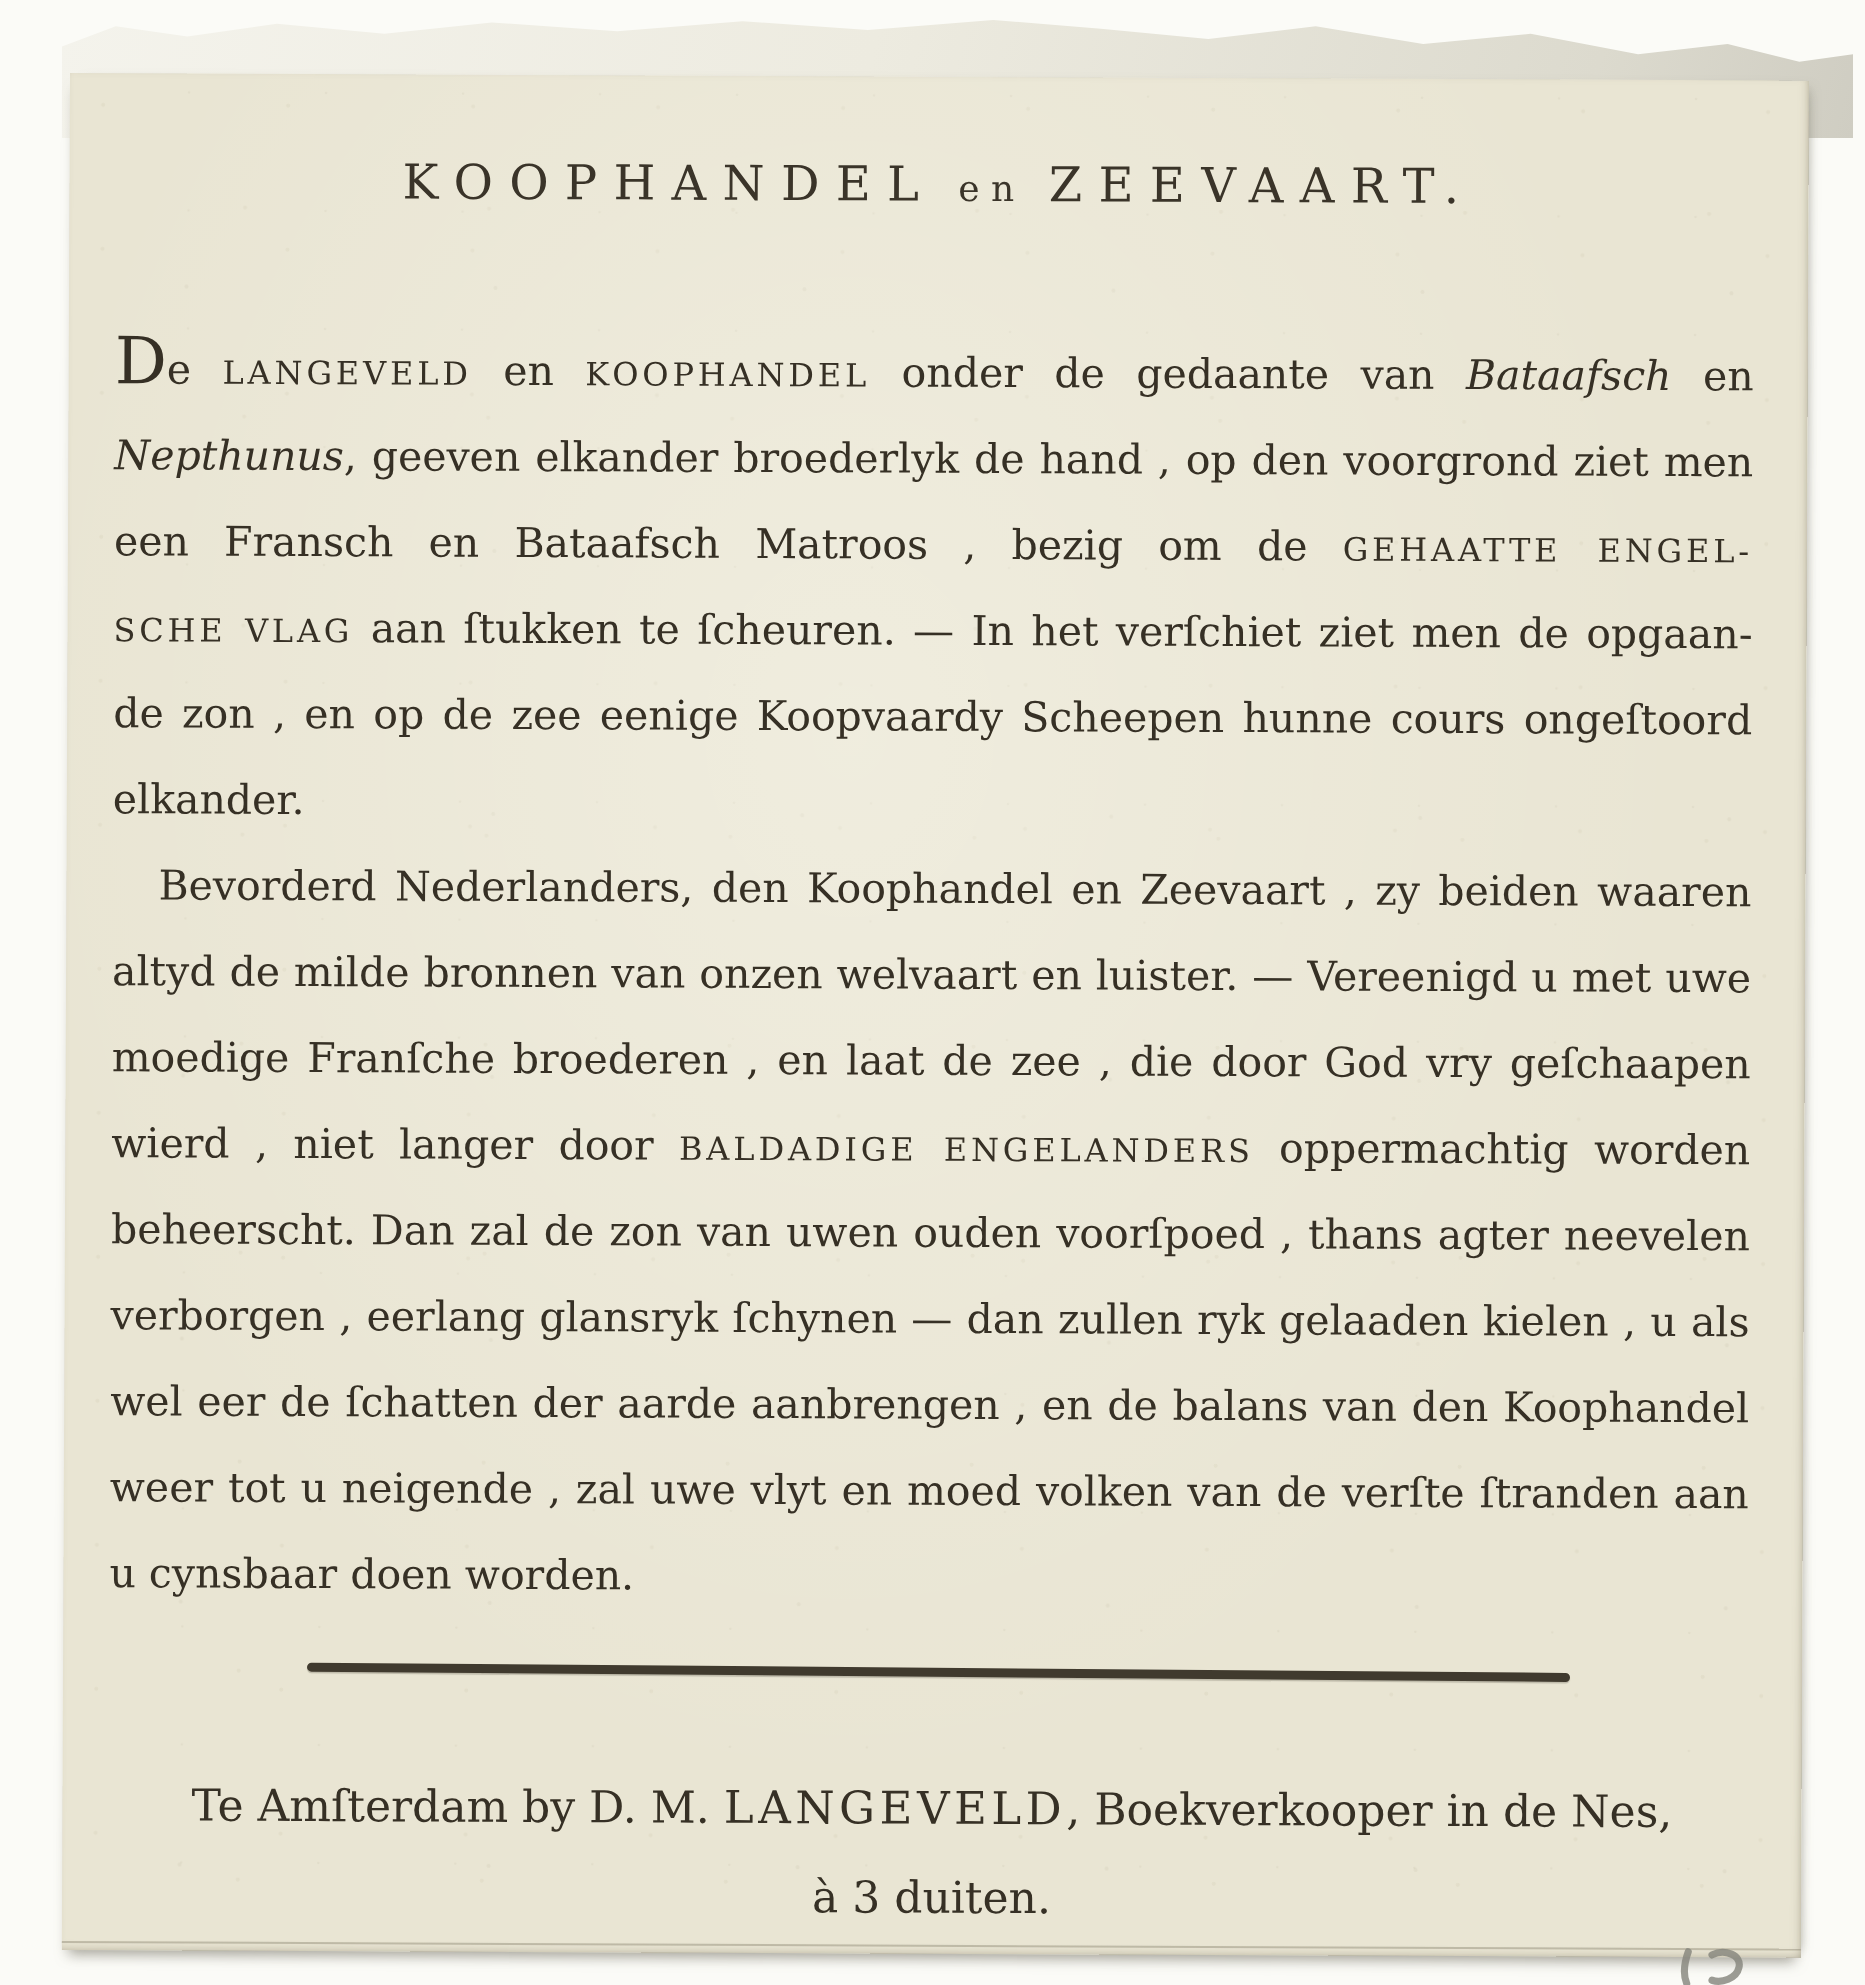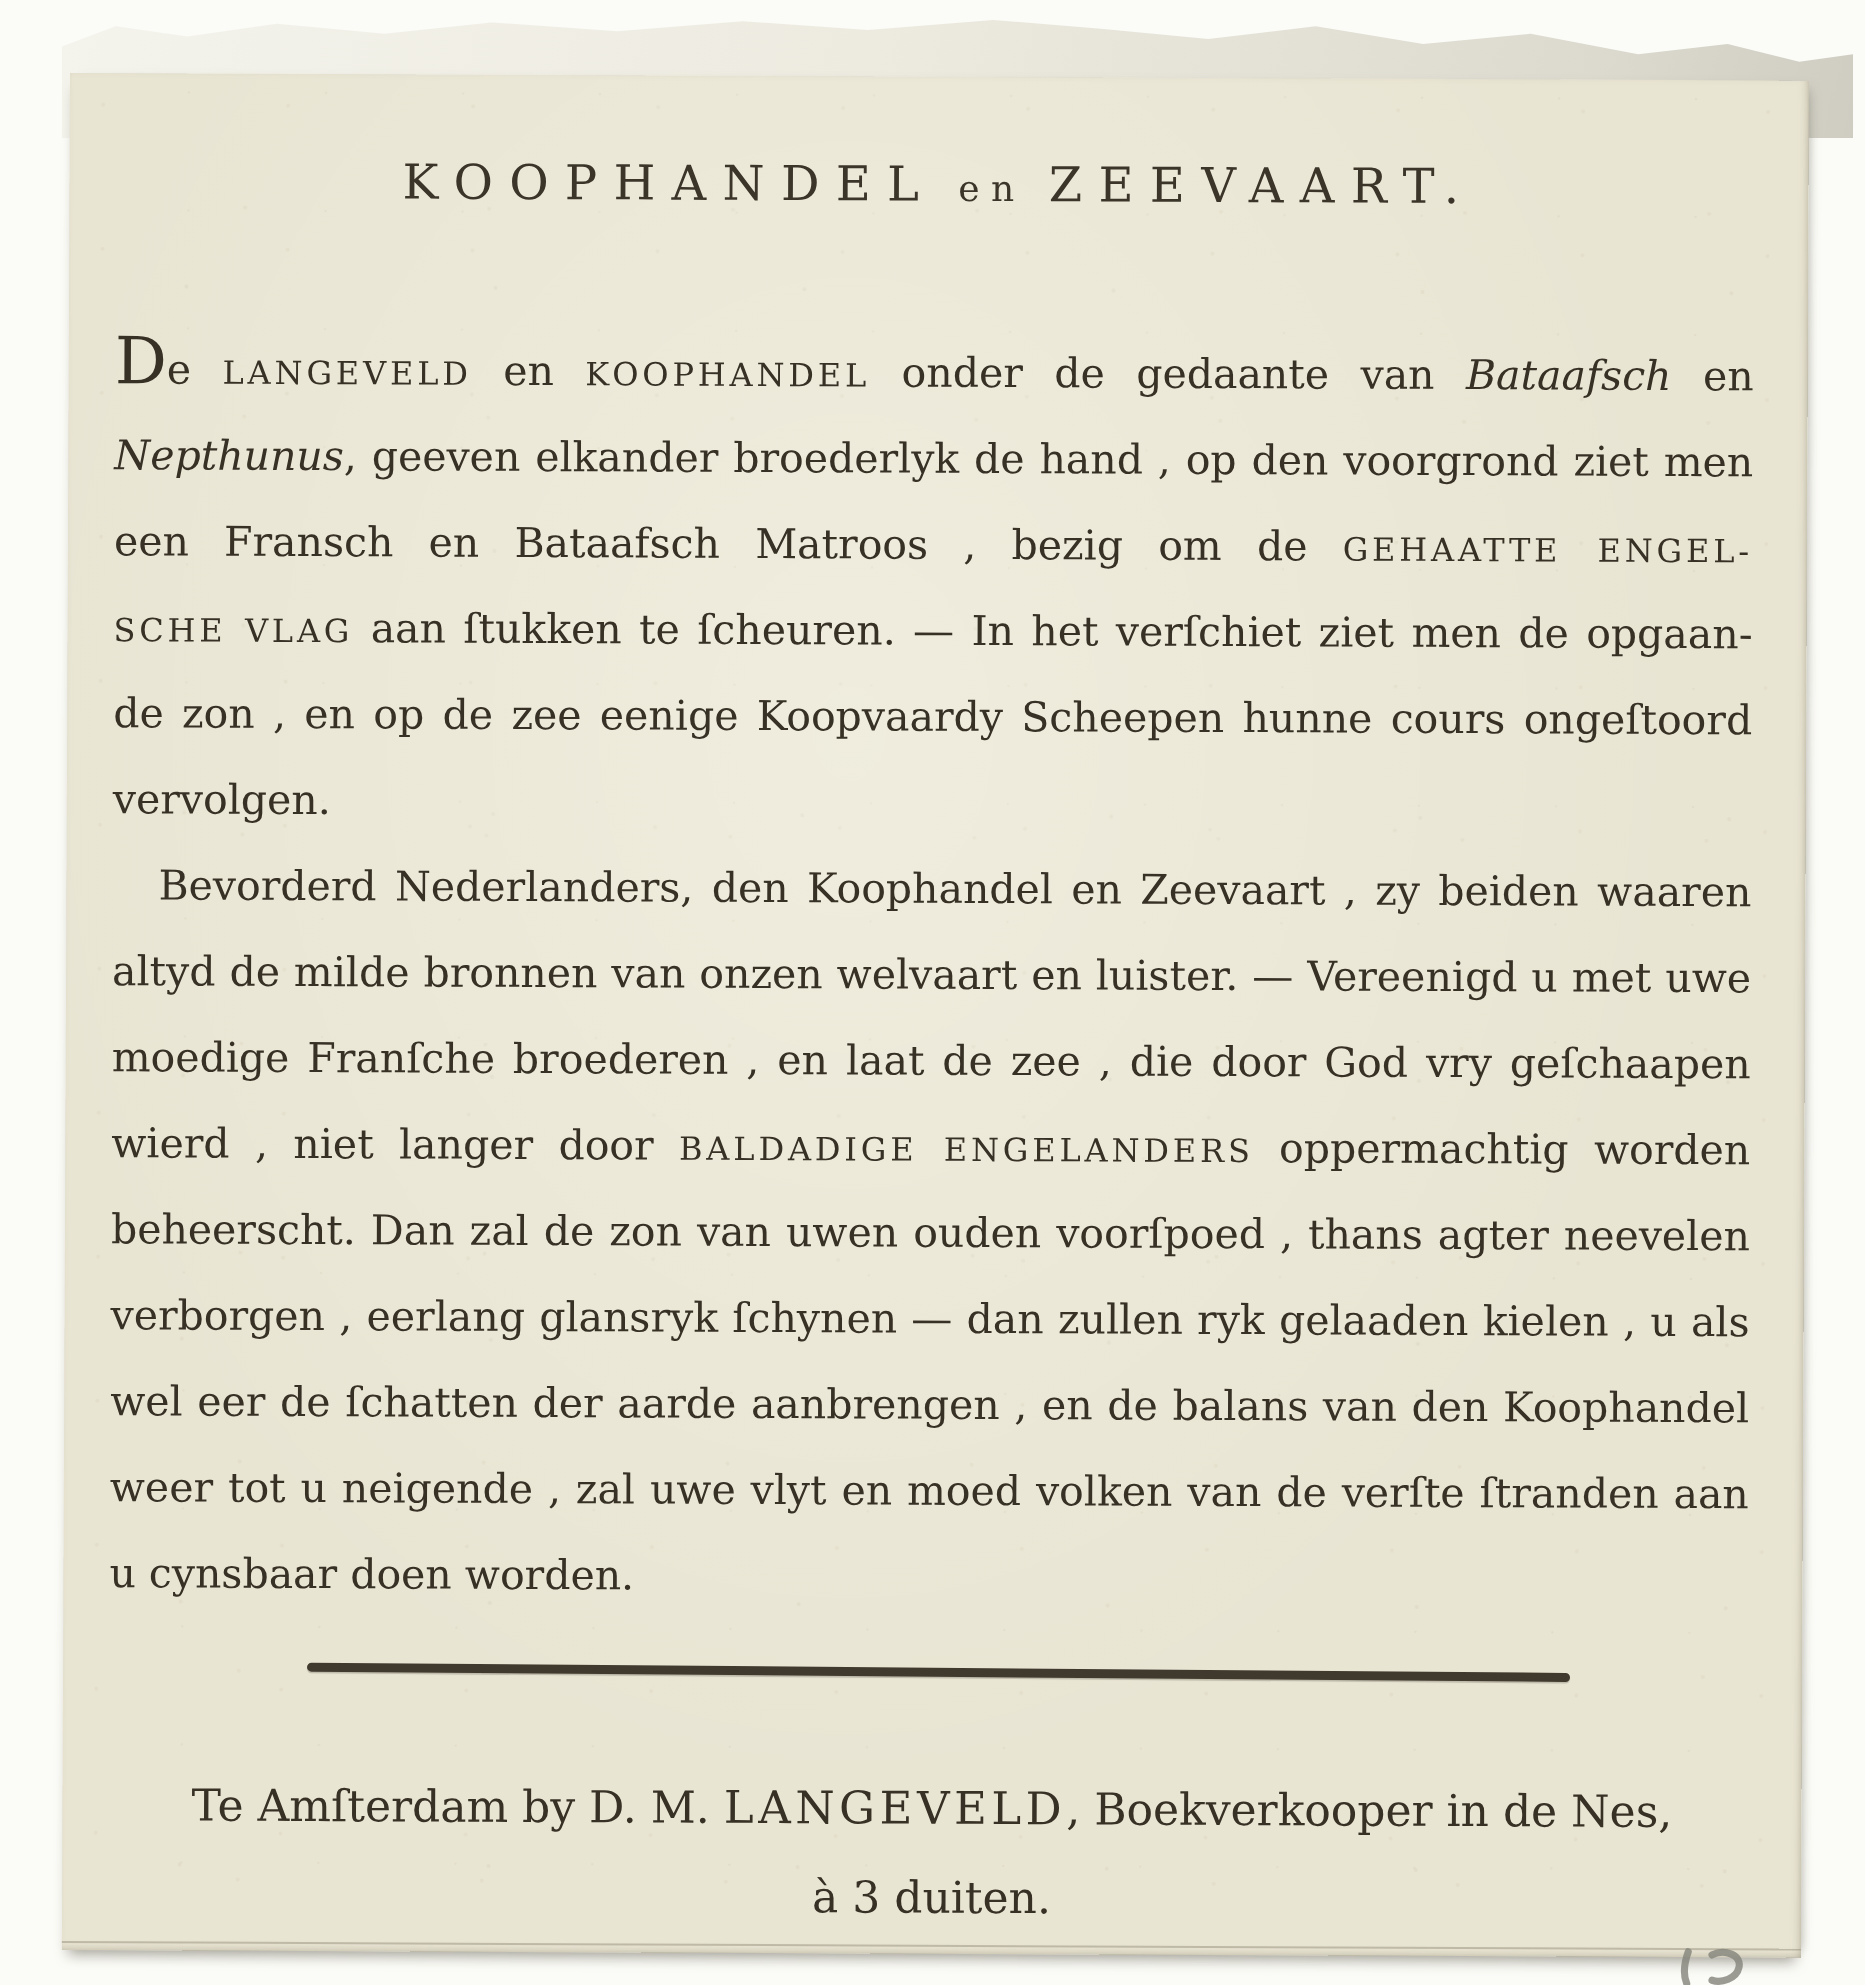--- a/index.html
+++ b/index.html
@@ -96,21 +96,21 @@
         <div class="ln"><span>KOOPHANDEL</span><span class="ts"> en </span><span>ZEEVAART.</span></div>
       </div>
 
     <div class="bodytext">
       <div>
           <div class="ln"><span class="initial">D</span><span>e </span><span class="sc">LANGEVELD</span><span> en </span><span class="sc">KOOPHANDEL</span><span> onder de gedaante van </span><span class="it">Bataafsch</span><span> en</span></div>
           <div class="ln"><span class="it">Nepthunus</span><span>, geeven elkander broederlyk de hand , op den voorgrond ziet men</span></div>
           <div class="ln"><span>een Fransch en Bataafsch Matroos , bezig om de </span><span class="sc">GEHAATTE ENGEL-</span></div>
           <div class="ln"><span class="sc">SCHE VLAG</span><span> aan ſtukken te ſcheuren. — In het verſchiet ziet men de opgaan-</span></div>
           <div class="ln"><span>de zon , en op de zee eenige Koopvaardy Scheepen hunne cours ongeſtoord</span></div>
-          <div class="ln left"><span>vervolgen.</span></div>
+          <div class="ln left"><span>elkander.</span></div>
         </div>
       <div>
           <div class="ln ind"><span>Bevorderd Nederlanders, den Koophandel en Zeevaart , zy beiden waaren</span></div>
           <div class="ln"><span>altyd de milde bronnen van onzen welvaart en luister. — Vereenigd u met uwe</span></div>
           <div class="ln"><span>moedige Franſche broederen , en laat de zee , die door God vry geſchaapen</span></div>
           <div class="ln"><span>wierd , niet langer door </span><span class="sc">BALDADIGE ENGELANDERS</span><span> oppermachtig worden</span></div>
           <div class="ln"><span>beheerscht.  Dan zal de zon van uwen ouden voorſpoed , thans agter neevelen</span></div>
           <div class="ln"><span>verborgen , eerlang glansryk ſchynen — dan zullen ryk gelaaden kielen , u als</span></div>
           <div class="ln"><span>wel eer de ſchatten der aarde aanbrengen , en de balans van den Koophandel</span></div>
           <div class="ln"><span>weer tot u neigende , zal uwe vlyt en moed volken van de verſte ſtranden aan</span></div>

